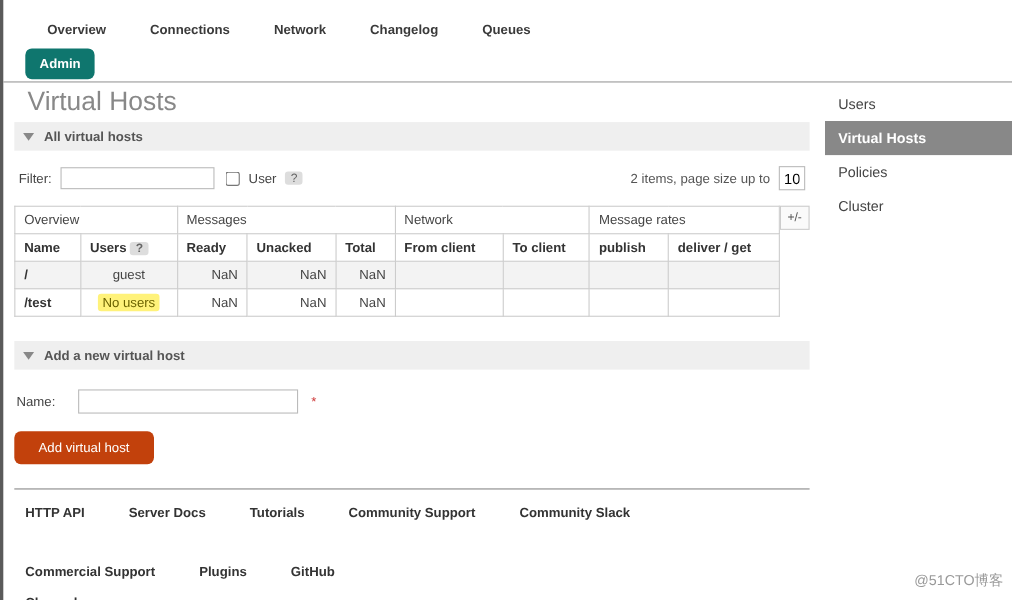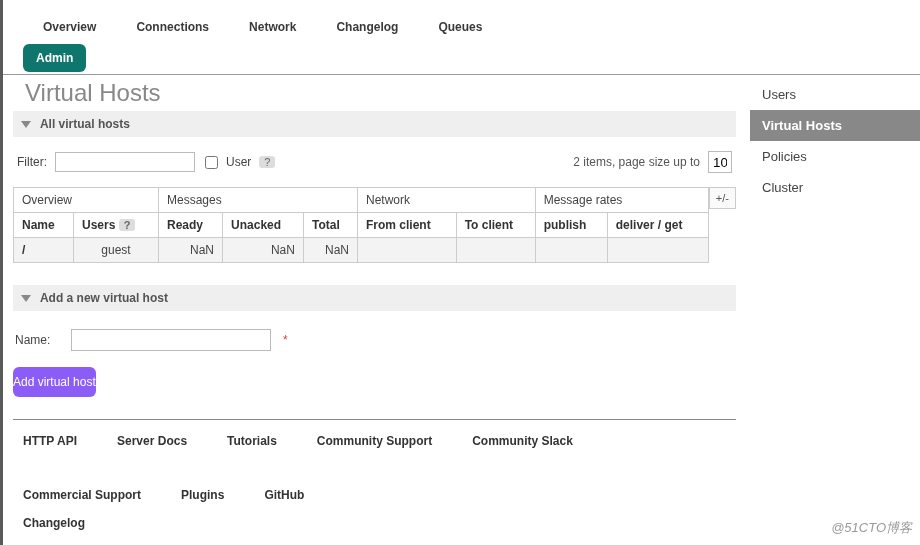--- a/index.html
+++ b/index.html
@@ -48,32 +48,32 @@
     .no-users { background: #fff27a; padding: 1px 4px; border-radius: 3px; color: #6b6200; }
     .plus-minus { border: 1px solid #ccc; padding: 4px 6px; font-size: 11px; color: #555; background: #fafafa; vertical-align: top; }
     
     .table-wrap { display: flex; align-items: flex-start; gap: 0; }
     
     .add-form { margin-top: 22px; }
     .form-row { display: flex; align-items: center; gap: 8px; padding: 8px 2px; }
     .form-row label { width: 48px; text-align: left; color: #444; }
     .text-input { border: 1px solid #bbb; height: 22px; width: 200px; padding: 0 4px; }
     .required-star { color: #d04040; margin-left: 4px; }
-    .submit-btn { background: #8b5cf6; color: #fff; border: none; border-radius: 6px; padding: 8px 0; font-size: 12px; cursor: pointer; margin-top: 8px; }
+    .submit-btn { background: #c2410c; color: #fff; border: none; border-radius: 6px; padding: 8px 22px; font-size: 12px; cursor: pointer; margin-top: 8px; }
     
     .sidebar-list { list-style: none; }
     .sidebar-list li { padding: 8px 12px; color: #444; font-size: 13px; cursor: pointer; }
     .sidebar-list li.active { background: #888; color: #fff; font-weight: bold; }
     
     .footer { border-top: 1px solid #888; margin-top: 22px; padding: 14px 10px; }
     .footer-links { display: flex; flex-wrap: wrap; gap: 40px; }
     .footer-links a { font-weight: bold; color: #333; text-decoration: none; cursor: pointer; }
     .footer-row2 { margin-top: 14px; }
     
-    .watermark { position: fixed; right: 8px; bottom: 8px; color: #999; font-style: italic; font-size: 13px; }
+    .watermark { position: fixed; right: 8px; bottom: 8px; color: #999; font-size: 13px; }
   </style>
 </head>
 <body>
 
 <div class="page-wrap">
 
   <div class="top-bar">
     <div>
       <div class="nav-tabs">
         <a>Overview</a>
@@ -136,20 +136,31 @@
                 <td><span class="vhost-link">/</span></td>
                 <td style="text-align:center">guest</td>
                 <td class="num">NaN</td>
                 <td class="num">NaN</td>
                 <td class="num">NaN</td>
                 <td></td>
                 <td></td>
                 <td></td>
                 <td></td>
               </tr>
+              <tr>
+                <td><span class="vhost-link">/test</span></td>
+                <td style="text-align:center"><span class="no-users">No users</span></td>
+                <td class="num">NaN</td>
+                <td class="num">NaN</td>
+                <td class="num">NaN</td>
+                <td></td>
+                <td></td>
+                <td></td>
+                <td></td>
+              </tr>
             </tbody>
         </table>
         <span class="plus-minus">+/-</span>
       </div>
 
       <div class="add-form">
         <div class="section-header">
           <span class="tri"></span>
           <span>Add a new virtual host</span>
         </div>

